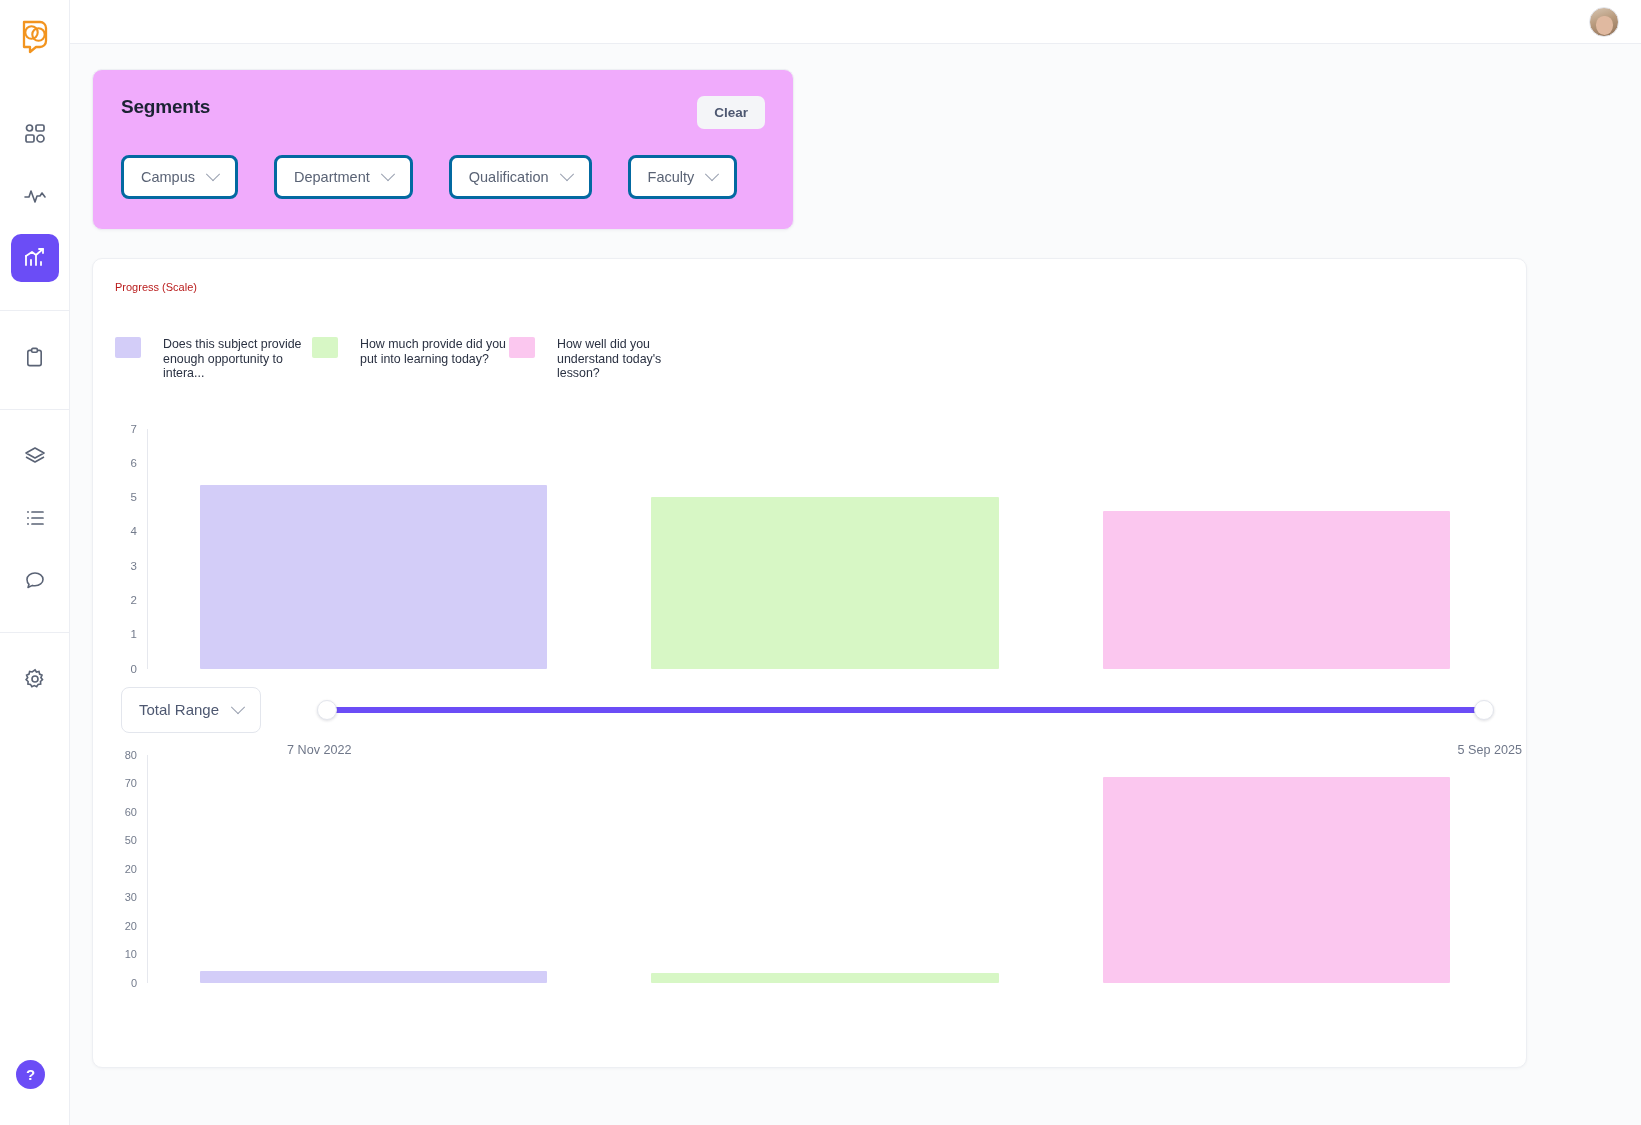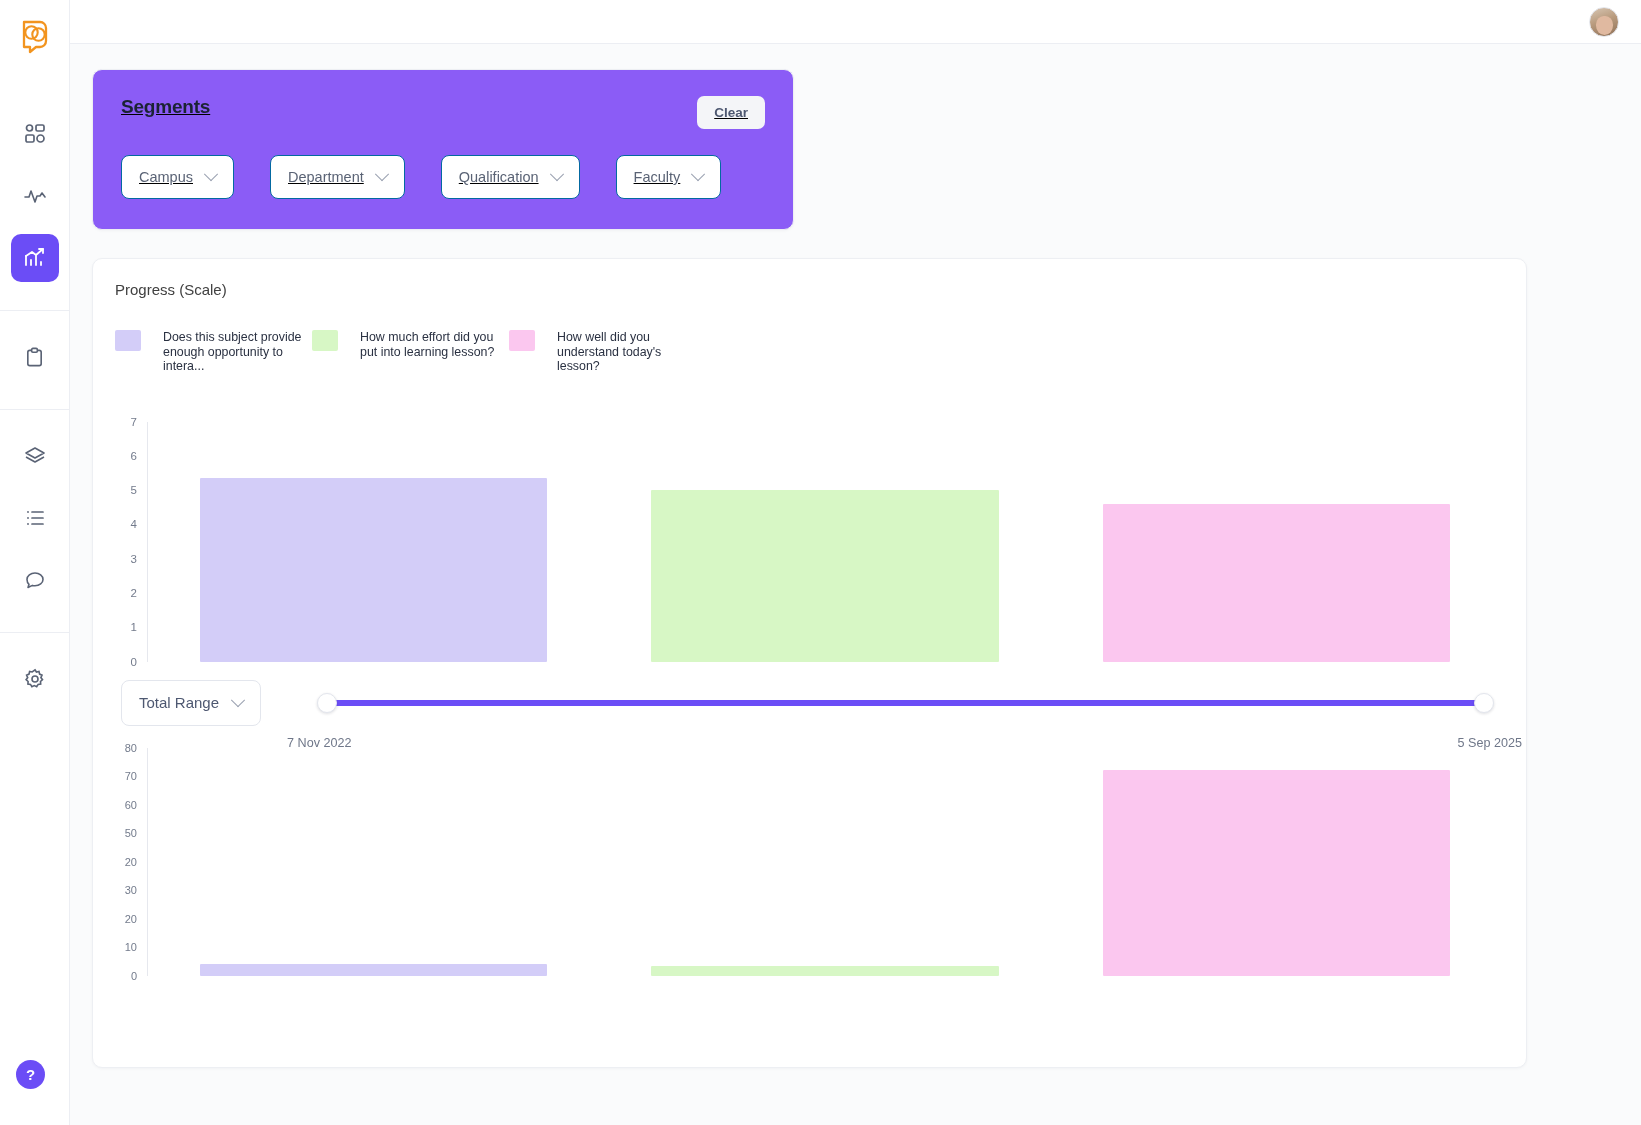--- a/index.html
+++ b/index.html
@@ -53,49 +53,49 @@
   }
   .avatar .face {
     width: 17px; height: 19px; border-radius: 45% 45% 50% 50%;
     background: #e0b9a0; margin-bottom: 1px;
   }
 
   .content { padding: 25px 24px 0 22px; }
 
   
   .segments-card {
-    width: 702px; background: #8b5cf6; border-radius: 10px;
+    width: 702px; background: #f0abfc; border-radius: 10px;
     border: 1px solid #edeff3;
     box-shadow: 0 1px 3px rgba(20,24,40,.04);
-    padding: 26px 28px 30px 28px; position: relative; text-decoration: underline;
+    padding: 26px 28px 30px 28px; position: relative;
   }
   .segments-head { display: flex; align-items: flex-start; justify-content: space-between; }
   .segments-title { font-size: 19px; font-weight: bold; color: #1b2333; letter-spacing: -0.2px; }
   .clear-btn {
     background: #f4f5f8; border: none; border-radius: 7px;
     padding: 9px 17px; font-size: 13.5px; font-weight: bold; color: #4e5871;
     font-family: "Liberation Sans", sans-serif; cursor: pointer;
   }
   .chips { display: flex; gap: 36px; margin-top: 26px; }
   .chip {
-    border: 1px solid #0369a1; border-radius: 8px; background: #fff;
+    border: 3px solid #0369a1; border-radius: 8px; background: #fff;
     height: 44px; padding: 0 17px; display: flex; align-items: center; gap: 13px;
     font-size: 14.5px; color: #5a6375; cursor: pointer; white-space: nowrap;
   }
   .chev { width: 10px; height: 10px; border-right: 1.6px solid #9aa1b1;
           border-bottom: 1.6px solid #9aa1b1; transform: rotate(45deg) translate(-2px,-2px); }
 
   
   .chart-card {
     margin-top: 28px; width: 1435px; background: #ffffff;
     border-radius: 10px; border: 1px solid #edeff3;
     box-shadow: 0 1px 3px rgba(20,24,40,.04);
     padding: 22px 24px 0 22px; height: 810px; overflow: hidden;
   }
-  .chart-title { font-size: 15px; color: #404040; margin-bottom: 32px; }
+  .chart-title { font-size: 11px; color: #b91c1c; margin-bottom: 44px; }
 
   .legend { display: flex; gap: 0; margin-bottom: 48px; }
   .legend-item { display: flex; align-items: flex-start; gap: 22px; width: 197px; }
   .legend-swatch { width: 26px; height: 21px; border-radius: 2px; flex: 0 0 26px; }
   .legend-text { font-size: 12.4px; line-height: 14.5px; color: #2a3142; }
 
   
   .plot1 { position: relative; height: 240px; margin-left: 6px; }
   .yaxis { position: absolute; left: 0; top: 0; bottom: 0; width: 26px; }
   .ytick { position: absolute; right: 10px; font-size: 11.5px; color: #737b8c;
@@ -261,21 +261,21 @@
       <div class="chart-card">
         <div class="chart-title">Progress (Scale)</div>
 
         <div class="legend" id="legend">
             <div class="legend-item">
               <div class="legend-swatch" style="background: rgb(211, 205, 248);"></div>
               <div class="legend-text">Does this subject provide enough opportunity to intera...</div>
             </div>
             <div class="legend-item">
               <div class="legend-swatch" style="background: rgb(215, 247, 197);"></div>
-              <div class="legend-text">How much effort did you put into learning lesson?</div>
+              <div class="legend-text">How much provide did you put into learning today?</div>
             </div>
             <div class="legend-item">
               <div class="legend-swatch" style="background: rgb(251, 199, 239);"></div>
               <div class="legend-text">How well did you understand today's lesson?</div>
             </div>
           </div>
 
         <div class="plot1">
           <div class="yaxis" id="yaxis1">
               <div class="ytick" style="top: 0%;">7</div>

